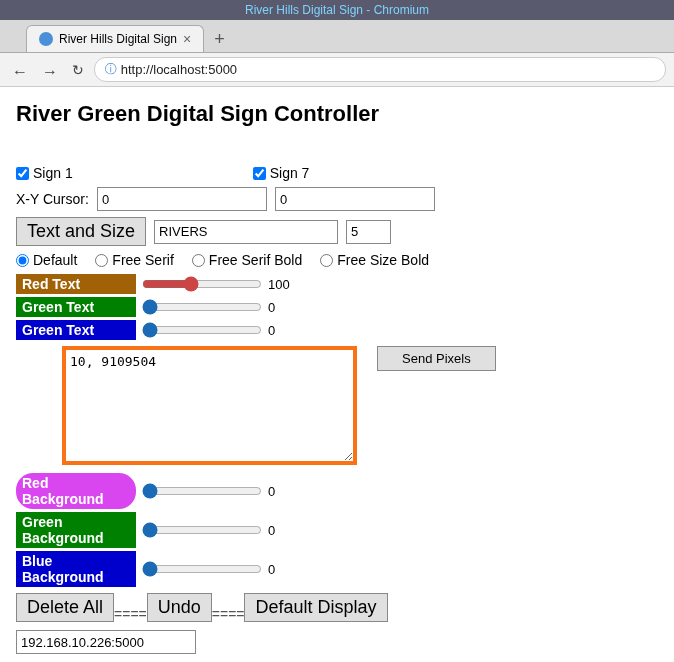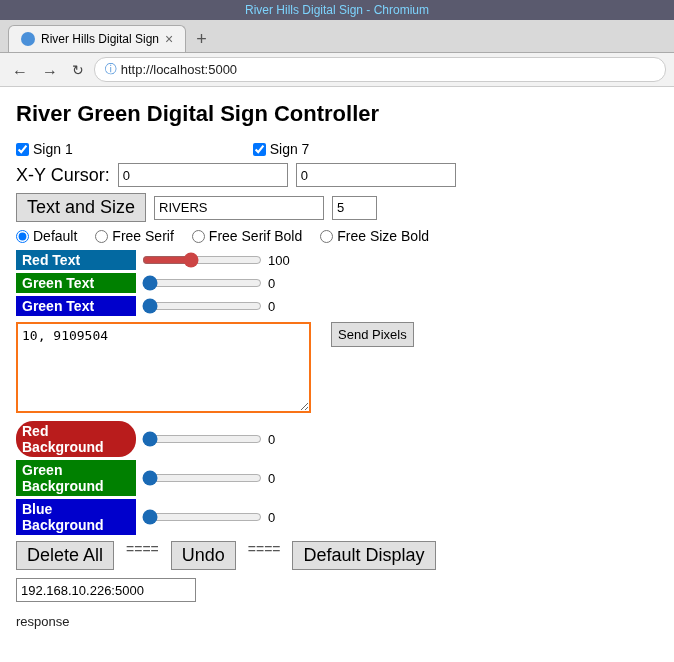--- a/index.html
+++ b/index.html
@@ -37,20 +37,21 @@
       background: #f2f2f2;
       border: 1px solid #aaa;
       border-bottom: none;
       border-radius: 6px 6px 0 0;
       padding: 5px 12px;
       font-size: 12px;
       display: flex;
       align-items: center;
       gap: 6px;
       min-width: 140px;
+      margin-left: 18px;
     }
     .tab .tab-favicon {
       width: 14px;
       height: 14px;
       background: #4a90d9;
       border-radius: 50%;
       flex-shrink: 0;
     }
     .tab .tab-close {
       margin-left: auto;
@@ -113,42 +114,43 @@
       font-weight: bold;
       margin-bottom: 14px;
       color: #000;
     }
 
     .checkbox-label {
       display: flex;
       align-items: center;
       gap: 4px;
       font-size: 14px;
+      margin-top: 24px;
     }
 
     .label-text {
-      font-size: 18px;
+      font-size: 14px;
       min-width: 70px;
     }
 
     input[type="number"], input[type="text"] {
       border: 1px solid #888;
       padding: 2px 4px;
       font-size: 13px;
       height: 24px;
     }
 
     .xy-input {
       width: 170px;
     }
     .sign2-input {
       width: 160px;
     }
     .text-input {
-      width: 170px;
+      width: 184px;
     }
     .size-input {
       width: 45px;
     }
 
     .radio-label {
       display: flex;
       align-items: center;
       gap: 4px;
       font-size: 14px;
@@ -158,63 +160,64 @@
     .color-label {
       display: inline-block;
       width: 120px;
       color: white;
       font-size: 14px;
       padding: 2px 6px;
       font-weight: bold;
       text-align: left;
       flex-shrink: 0;
     }
-    .red-label { background: #0369a1; }
+    .red-label { background: #a16207; }
     .green-label { background: #008000; }
     .blue-label { background: #0000cc; }
 
-    .red-bg-label { background: #b91c1c; border-radius: 17px; }
+    .red-bg-label { background: #d946ef; border-radius: 17px; }
     .green-bg-label { background: #008000; }
     .blue-bg-label { background: #0000cc; }
 
     input[type="range"] {
       width: 120px;
       height: 18px;
       cursor: pointer;
       accent-color: #1a6ab5;
     }
 
     .slider-value {
       font-size: 13px;
       min-width: 25px;
     }
 
     textarea {
       width: 295px;
-      height: 91px;
-      border: 2px solid #f97316;
+      height: 119px;
+      border: 4px solid #f97316;
       font-size: 13px;
       padding: 4px;
       resize: both;
       font-family: monospace;
+      margin-left: 46px;
     }
 
     .send-pixels-btn {
       margin-left: 20px;
-      padding: 4px 6px;
+      padding: 4px 24px;
       font-size: 13px;
       background: #e0e0e0;
       border: 1px solid #888;
       cursor: pointer;
     }
 
     .action-row {
       display: flex;
-      align-items: flex-start;
-      gap: 12px;
+      align-items: flex-end;
+      gap: 0;
       margin-bottom: 8px;
     }
     .action-btn {
       padding: 3px 10px;
       font-size: 18px;
       background: #e0e0e0;
       border: 1px solid #888;
       cursor: pointer;
     }
     .sep-text {

